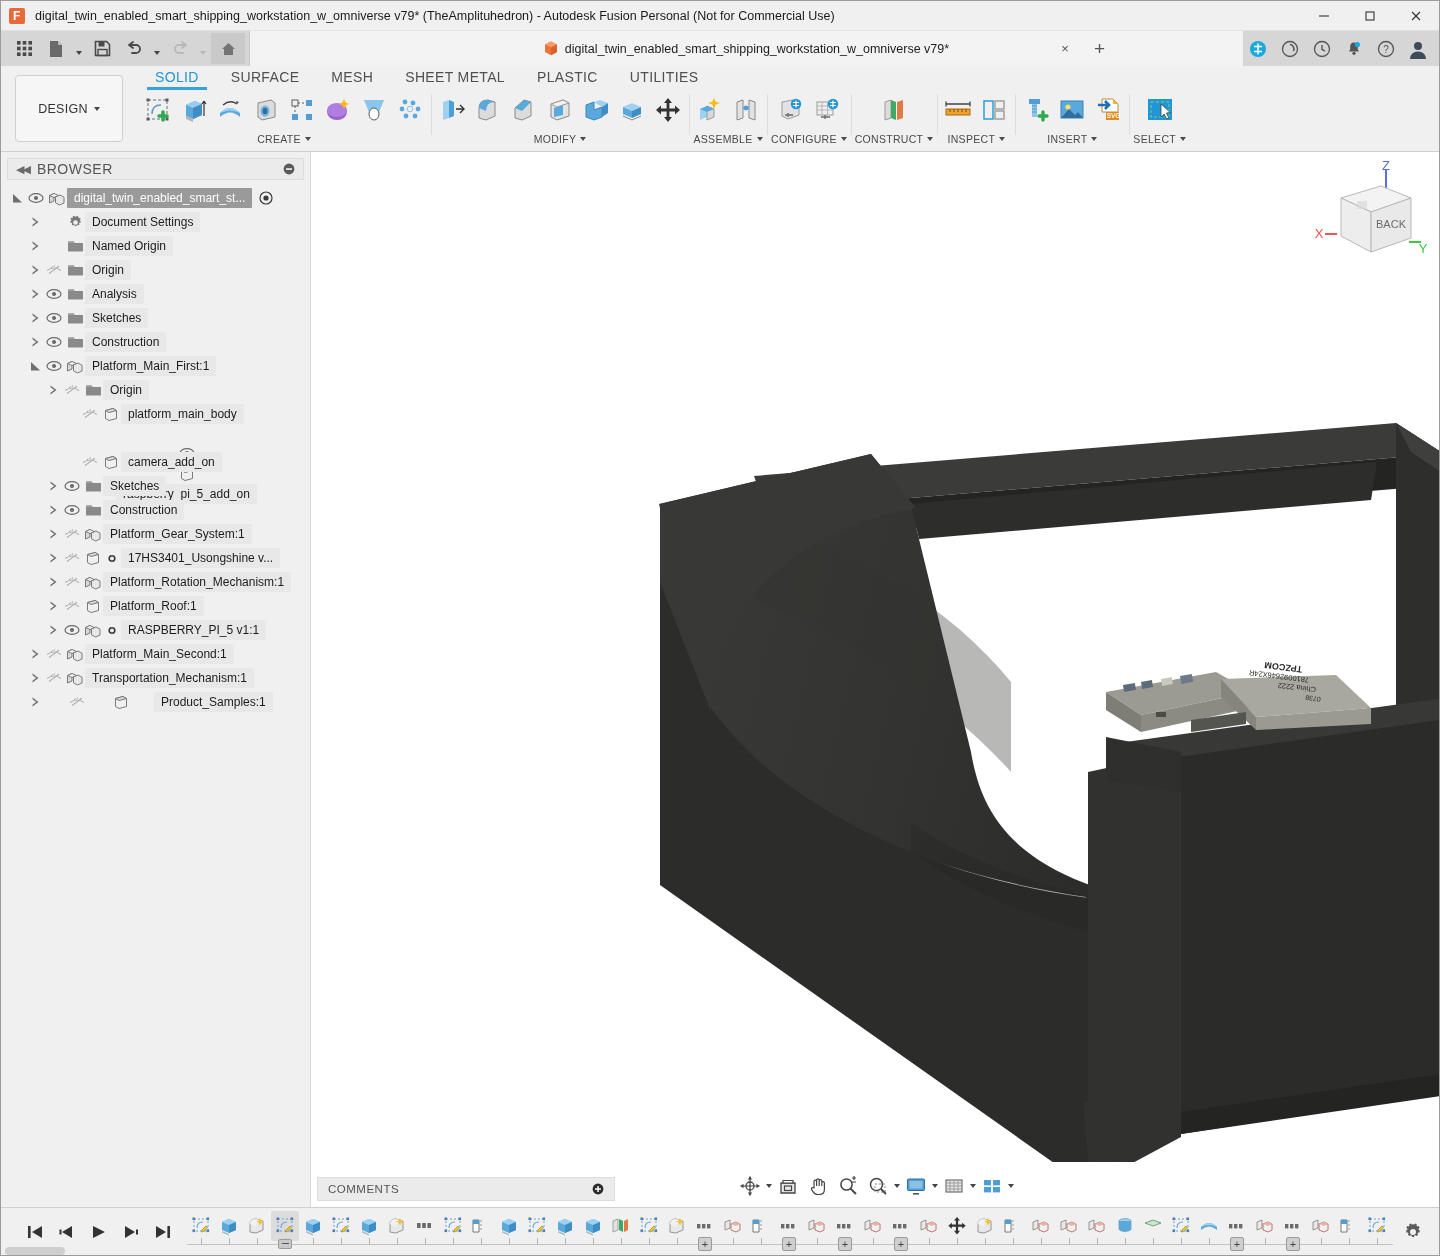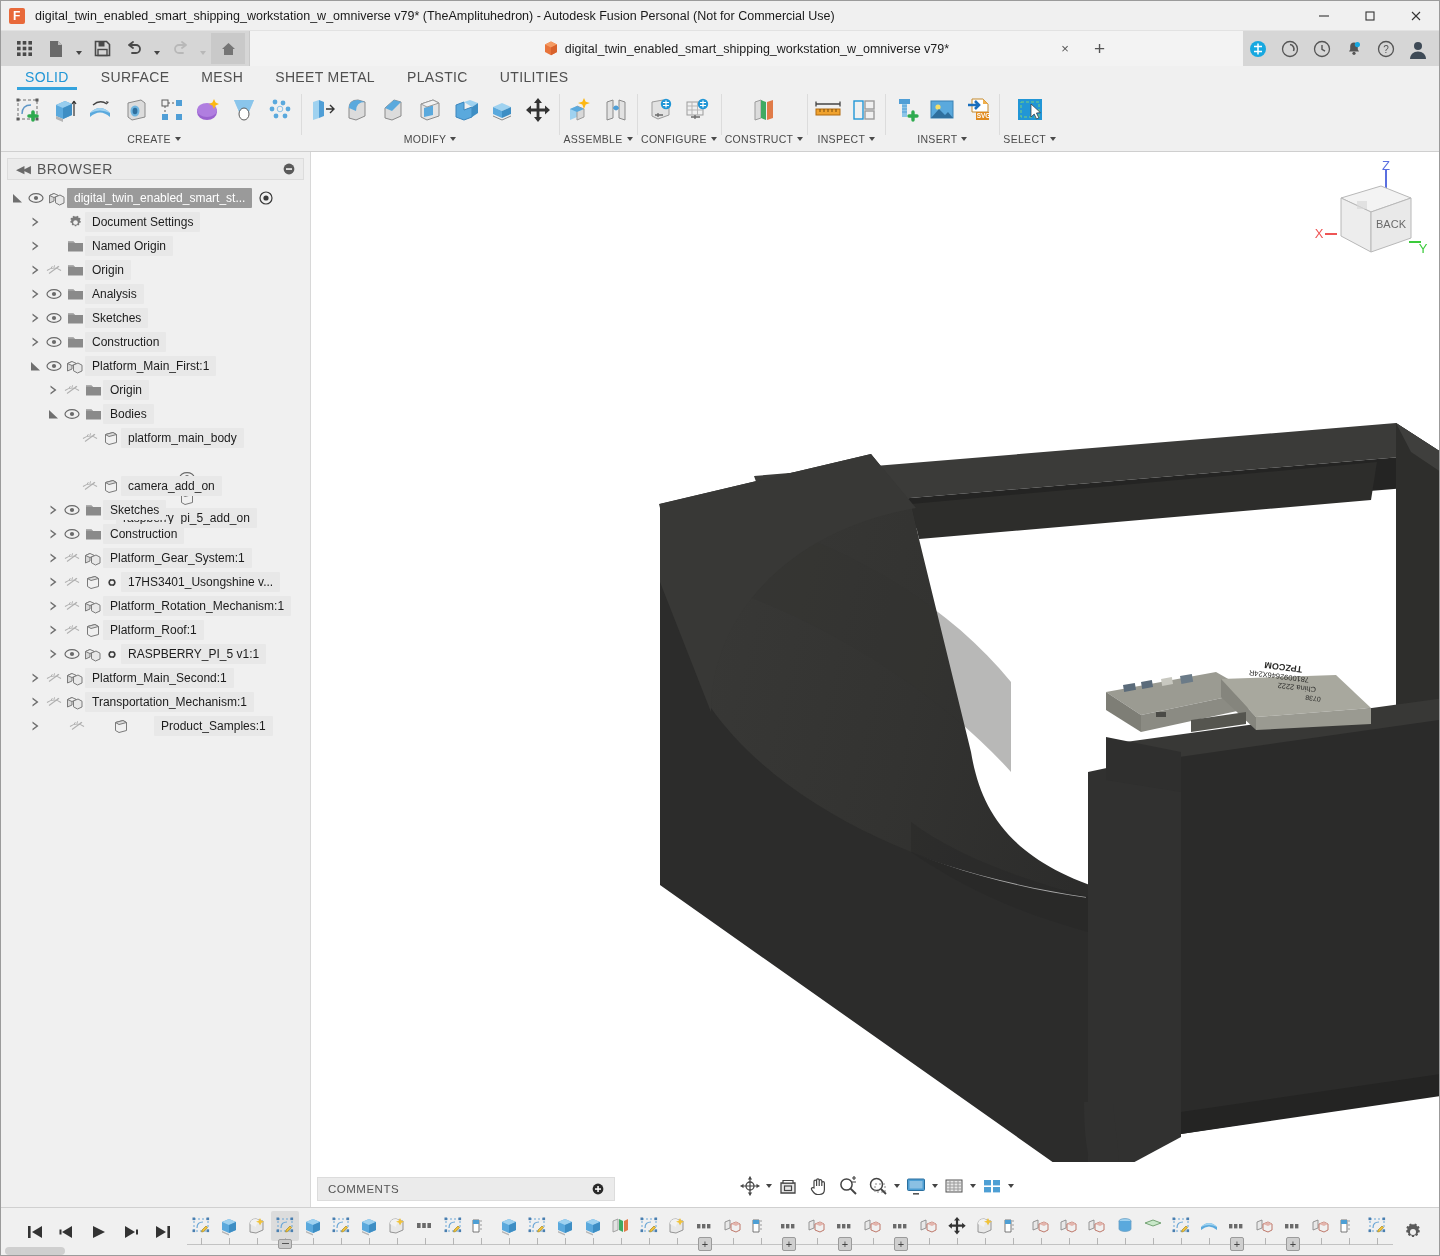--- a/index.html
+++ b/index.html
@@ -291,20 +291,24 @@
         <svg width="22" height="22" viewBox="0 0 22 22">
           <rect x="1" y="1" width="20" height="20" fill="#d6d6d6"></rect>
           <circle cx="11" cy="8" r="4" fill="#3e4a56"></circle>
           <path d="M3 21c0-4.4 3.6-7.5 8-7.5s8 3.1 8 7.5z" fill="#3e4a56"></path>
         </svg>
       </div>
     </div>
   </div>
 
   <div class="ribbon">
+    <div class="design-box">
+      <span>DESIGN</span>
+      <div class="caret"></div>
+    </div>
 
     <div class="tabs-and-tools">
       <div class="rtabs">
         <div class="rtab active">SOLID</div>
         <div class="rtab">SURFACE</div>
         <div class="rtab">MESH</div>
         <div class="rtab">SHEET METAL</div>
         <div class="rtab">PLASTIC</div>
         <div class="rtab">UTILITIES</div>
       </div>
@@ -778,40 +782,20 @@
                 <path d="M5 4.2 L6.4 2.2 M8 3.2 L8.6 1.3 M11 4 L12 2.4" stroke="#b0b0b0" stroke-width="1"></path>
               </svg>
             </div>
             <div class="tico">
               <svg width="17" height="14" viewBox="0 0 17 14">
                 <path d="M1 2.5h5.5l1.4 1.6H16V12.5H1z" fill="#8a8a8a"></path>
                 <path d="M1 2.5h5.5l1.4 1.6H1z" fill="#a0a0a0"></path>
               </svg>
             </div>
             <div class="tlabel">Origin</div>
-          </div>
-          <div class="tnode" style="padding-left: 44px;">
-            <div class="twist">
-              <svg width="12" height="12" viewBox="0 0 12 12">
-                <path d="M2 2 L11 10.5 L2 10.5 Z" fill="#6f6f6f"></path>
-              </svg>
-            </div>
-            <div class="eye">
-              <svg width="16" height="12" viewBox="0 0 16 12">
-                <ellipse cx="8" cy="6" rx="7" ry="4.4" fill="none" stroke="#6a6a6a" stroke-width="1.2"></ellipse>
-                <circle cx="8" cy="6" r="2.1" fill="#6a6a6a"></circle>
-              </svg>
-            </div>
-            <div class="tico">
-              <svg width="17" height="14" viewBox="0 0 17 14">
-                <path d="M1 2.5h5.5l1.4 1.6H16V12.5H1z" fill="#8a8a8a"></path>
-                <path d="M1 2.5h5.5l1.4 1.6H1z" fill="#a0a0a0"></path>
-              </svg>
-            </div>
-            <div class="tlabel">Bodies</div>
           </div>
           <div class="tnode" style="padding-left: 62px;">
             <div class="twist"></div>
             <div class="eye">
               <svg width="16" height="12" viewBox="0 0 16 12">
                 <path d="M1 6.5 Q8 1.4 15 6.5" fill="none" stroke="#b0b0b0" stroke-width="1.1"></path>
                 <path d="M3 9.5 L13 2.2" stroke="#b0b0b0" stroke-width="1.1"></path>
                 <path d="M5 4.2 L6.4 2.2 M8 3.2 L8.6 1.3 M11 4 L12 2.4" stroke="#b0b0b0" stroke-width="1"></path>
               </svg>
             </div>

